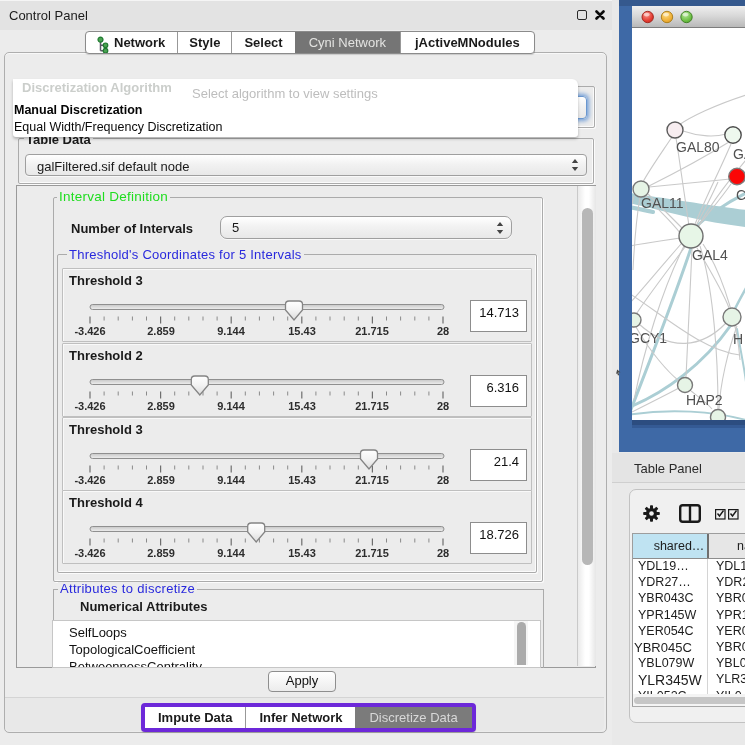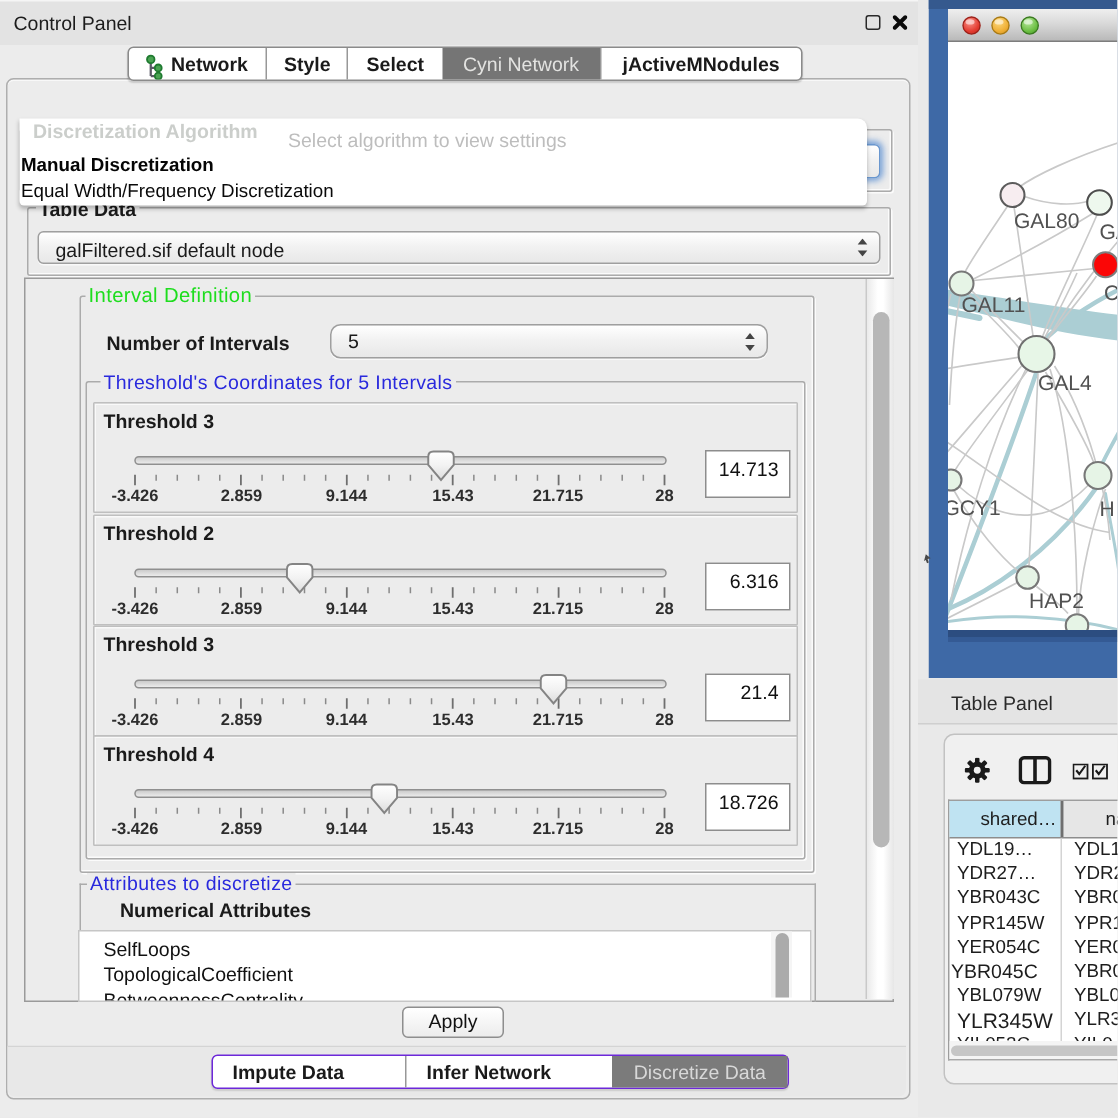--- a/index.html
+++ b/index.html
@@ -262,21 +262,21 @@
 <div class="abs" style="left:52px;top:620px;width:487px;height:46px;background:#fff;border:1px solid #c6c6c6;overflow:hidden;">
   <div style="font-size:13px;color:#111;padding:3px 0 0 16px;line-height:17.2px;">SelfLoops<br>TopologicalCoefficient<br>BetweennessCentrality</div>
 </div>
 <div class="abs" style="left:514px;top:621px;width:14px;height:44px;background:#f5f5f5;"></div>
 <div class="abs" style="left:517px;top:622px;width:9px;height:43px;background:#ababab;border-radius:5px 5px 0 0;"></div>
 
 <div class="abs" style="left:268px;top:671px;width:66px;height:19px;border:1px solid #8e8e8e;border-radius:4px;background:linear-gradient(#fff,#ececec);font-size:13px;font-weight:normal;color:#111;text-align:center;line-height:18px;">Apply</div>
 
 <div class="abs" style="left:5px;top:697px;width:599px;height:33px;background:#e8e8e8;border-top:1px solid #d4d4d4;border-radius:0 0 5px 5px;"></div>
 
-<div class="abs" style="left:141px;top:703px;height:21px;background:#fff;border:1px solid #6d28d9;border-radius:4px;display:flex;font-size:13px;font-weight:bold;color:#1a1a1a;box-shadow:0 1px 1px rgba(0,0,0,.12);gap:28px;">
+<div class="abs" style="left:141px;top:703px;height:21px;background:#fff;border:4px solid #6d28d9;border-radius:4px;display:flex;font-size:13px;font-weight:bold;color:#1a1a1a;box-shadow:0 1px 1px rgba(0,0,0,.12);">
   <div style="padding:3px 13px 0 13px;">Impute Data</div>
   <div style="padding:3px 13px 0 13px;border-left:1px solid #989898;">Infer Network</div>
   <div style="padding:3px 14px 0 14px;background:#7b7b7b;color:#d8d8d8;font-weight:normal;">Discretize Data</div>
 </div>
 
 <div class="abs" style="left:13px;top:79px;width:565px;height:58px;background:#ffffff;border-radius:0 6px 3px 3px;box-shadow:0 2px 3px rgba(0,0,0,.25);"></div>
 <div class="abs b" style="left:22px;top:80px;font-size:13px;color:#cbcecb;">Discretization Algorithm</div>
 <div class="abs" style="left:192px;top:86px;width:206px;font-size:13px;color:#bdbdbd;">Select algorithm to view settings</div>
 <div class="abs b" style="left:14px;top:103px;font-size:12.5px;color:#050505;">Manual Discretization</div>
 <div class="abs" style="left:14px;top:120px;font-size:12.5px;color:#090909;">Equal Width/Frequency Discretization</div>

